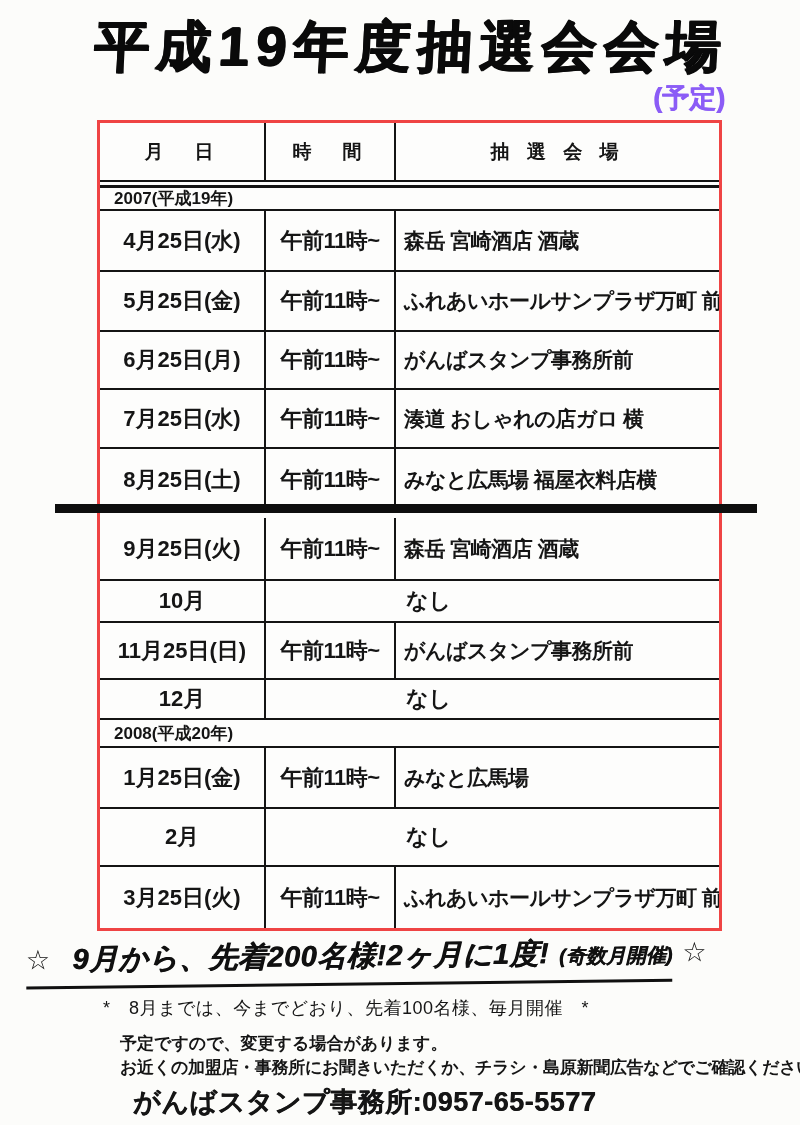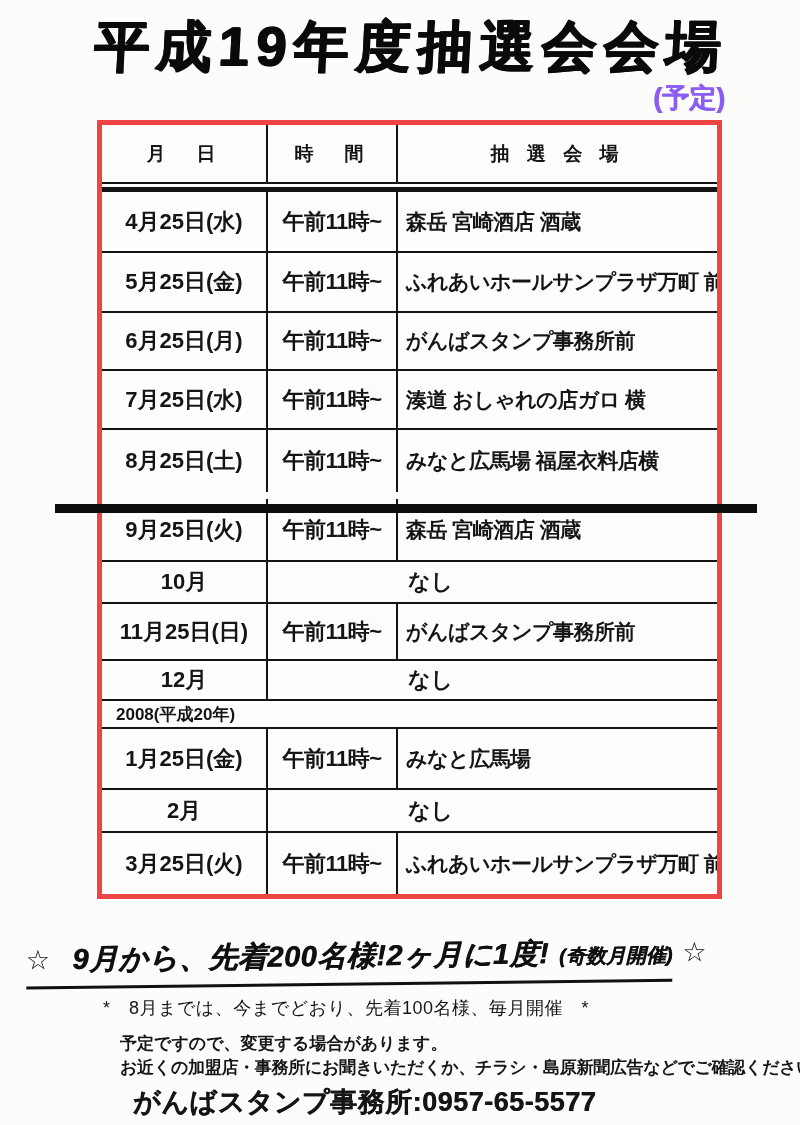--- a/index.html
+++ b/index.html
@@ -17,21 +17,21 @@
     text-shadow:1px 0 0 currentColor, 0 1px 0 currentColor, 1.5px 1px 0 currentColor;
   }
   .title-note {
     position:absolute; left:653px; top:80px;
     font-size:27px; font-weight:900; color:#8b5cf6;
     text-shadow:0.8px 0 0 currentColor;
   }
   
   .sched-table {
     position:absolute; left:97px; top:120px; width:625px;
-    border:5px solid #ef4444; background:#fdfdfc;text-align:right;
+    border:3px solid #ef4444; background:#fdfdfc;text-align:right;
   }
   .trow { display:grid; grid-template-columns:164px 130px 1fr; border-top:2px solid #141414; }
   .trow.no-top { border-top:none; }
   .cell { display:flex; align-items:center; justify-content:center; overflow:hidden; white-space:nowrap; }
   .cell.b-left { border-left:2px solid #141414; }
   .cell.venue { justify-content:flex-start; padding-left:8px; }
   .header-row .cell { font-size:19px; font-weight:700; letter-spacing:6px; }
   .date-cell  { font-size:22px; font-weight:700; }
   .time-cell  { font-size:22px; font-weight:700; letter-spacing:-0.5px; }
   .venue-cell { font-size:21px; font-weight:700; letter-spacing:-0.5px; }
@@ -70,20 +70,21 @@
   <div class="sched-table">
 
     <div class="trow header-row no-top" style="height:57px">
       <div class="cell">月　日</div>
       <div class="cell b-left">時　間</div>
       <div class="cell b-left">抽 選 会 場</div>
     </div>
 
     <div class="dbl-rule"></div>
 
+    <div class="year-band" style="height:21px">2007(平成19年)</div>
 
     <div class="trow" style="height:61px">
       <div class="cell date-cell">4月25日(水)</div>
       <div class="cell b-left time-cell">午前11時~</div>
       <div class="cell b-left venue venue-cell">森岳 宮崎酒店 酒蔵</div>
     </div>
 
     <div class="trow" style="height:60px">
       <div class="cell date-cell">5月25日(金)</div>
       <div class="cell b-left time-cell">午前11時~</div>
@@ -131,21 +132,21 @@
     </div>
 
     <div class="year-band b-top" style="height:28px">2008(平成20年)</div>
 
     <div class="trow" style="height:61px">
       <div class="cell date-cell">1月25日(金)</div>
       <div class="cell b-left time-cell">午前11時~</div>
       <div class="cell b-left venue venue-cell">みなと広馬場</div>
     </div>
 
-    <div class="merged-row" style="height:43px">
+    <div class="merged-row" style="height:58px">
       <div class="cell date-cell">2月</div>
       <div class="merged-cell">なし</div>
     </div>
 
     <div class="trow" style="height:63px">
       <div class="cell date-cell">3月25日(火)</div>
       <div class="cell b-left time-cell">午前11時~</div>
       <div class="cell b-left venue venue-cell">ふれあいホールサンプラザ万町 前</div>
     </div>
 

